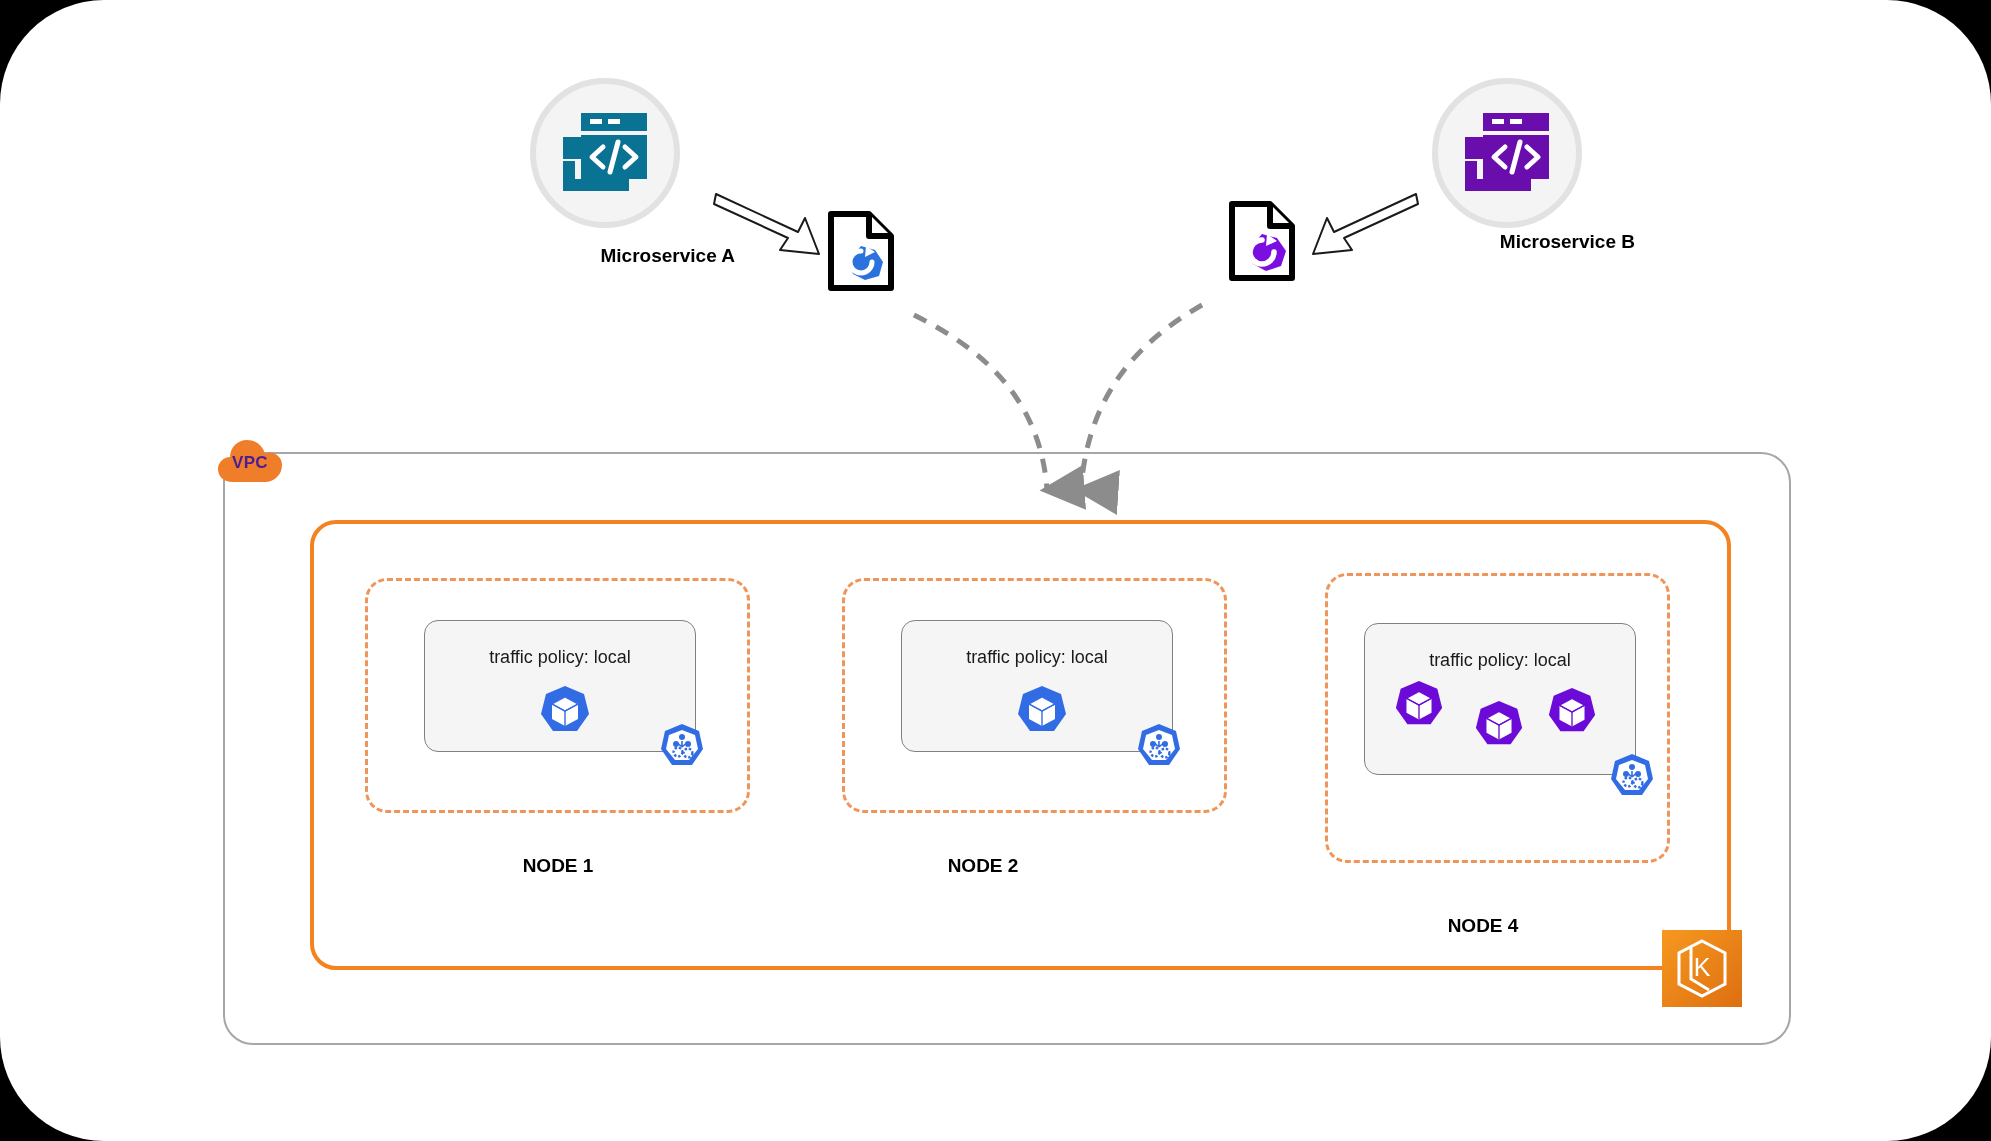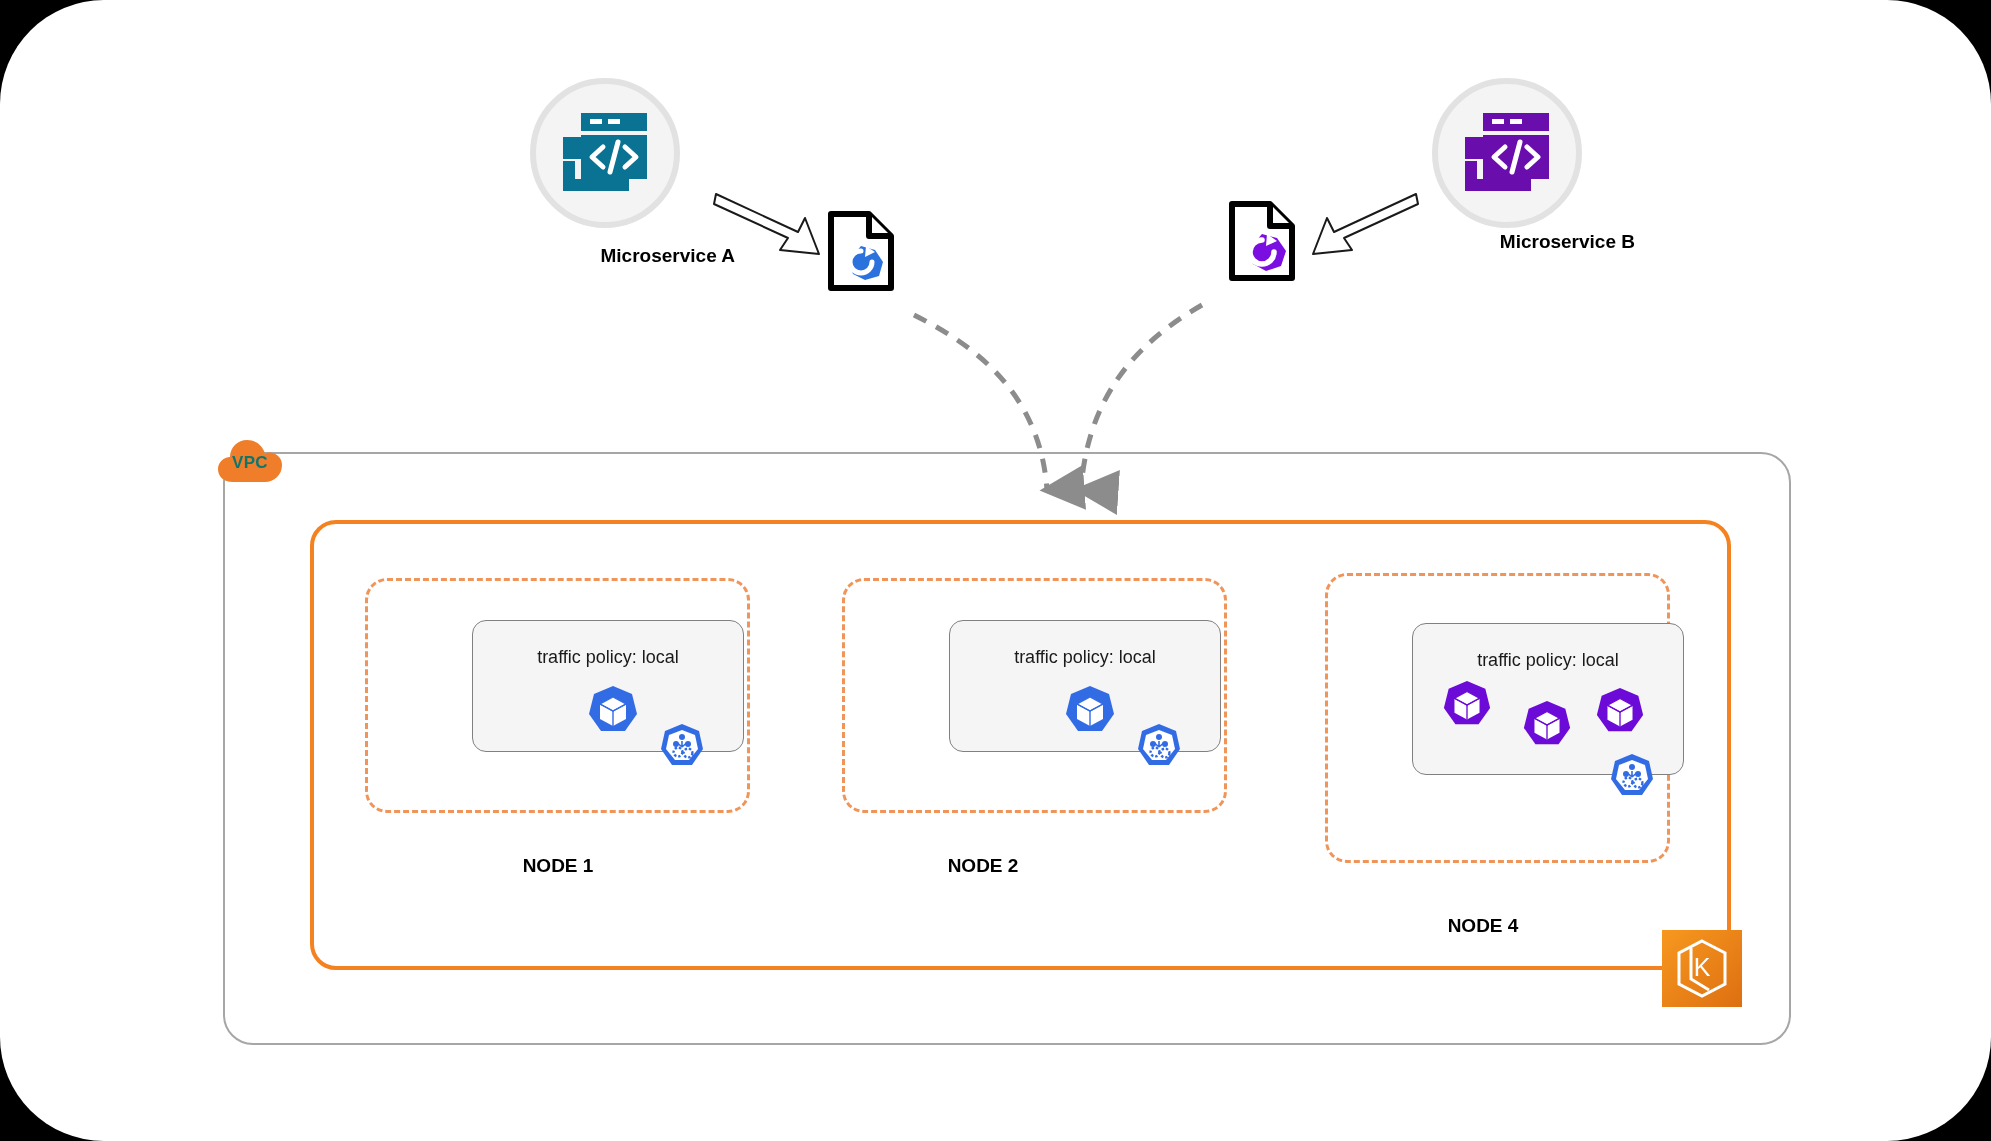--- a/index.html
+++ b/index.html
@@ -66,21 +66,21 @@
     align-items: center;
     justify-content: center;
   }
   #vpc-badge .vpc-text {
     position: absolute;
     left: 0; right: 0;
     top: 15px;
     text-align: center;
     font-size: 17px;
     font-weight: bold;
-    color: #0f766e;
+    color: #4c1d95;
     letter-spacing: 0.3px;
   }
 
   
   #cluster-frame {
     position: absolute;
     left: 310px; top: 520px;
     width: 1421px; height: 450px;
     border: 4px solid #f58220;
     border-radius: 26px;
@@ -102,21 +102,20 @@
     text-align: center;
     white-space: nowrap;
     margin-top: 12px;
   }
   .policy-box {
     position: absolute;
     background: #f5f5f5;
     border: 1.5px solid #808080;
     border-radius: 14px;
     box-sizing: border-box;
-    margin-left: 48px;
   }
   .policy-text {
     position: absolute;
     left: 0; right: 0;
     top: 26px;
     text-align: center;
     font-size: 18px;
     color: #1a1a1a;
     white-space: nowrap;
   }

